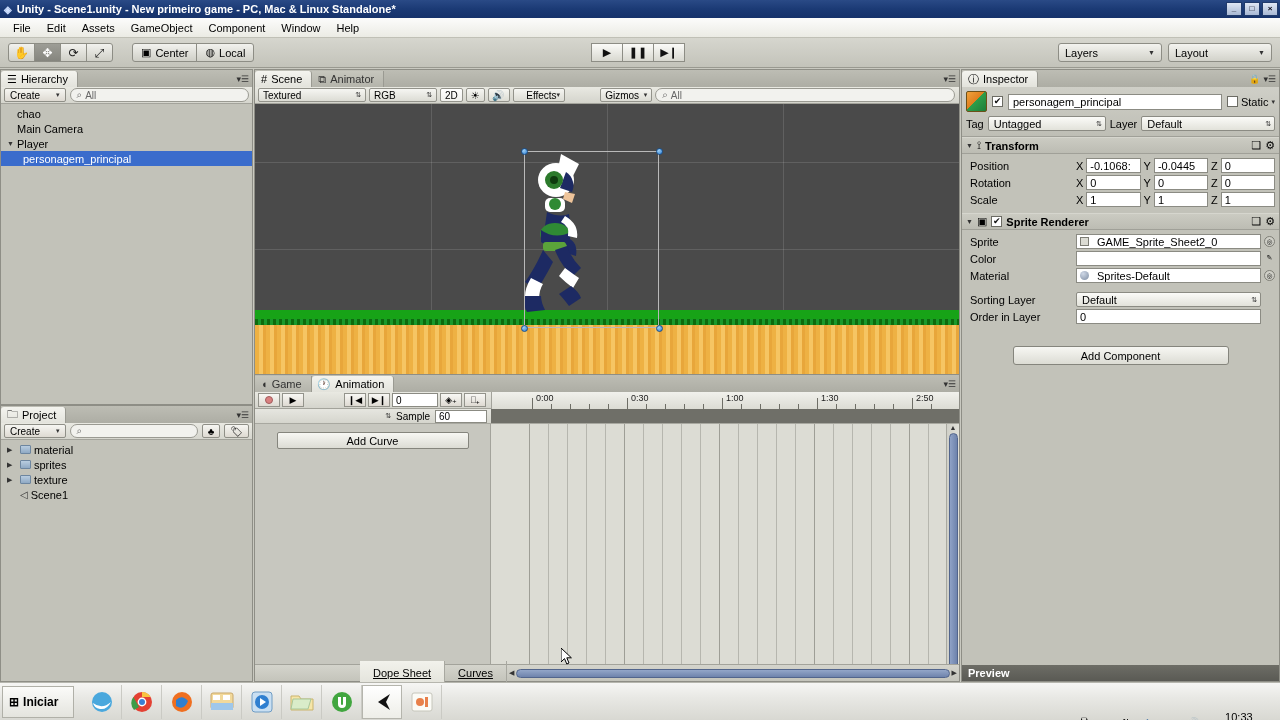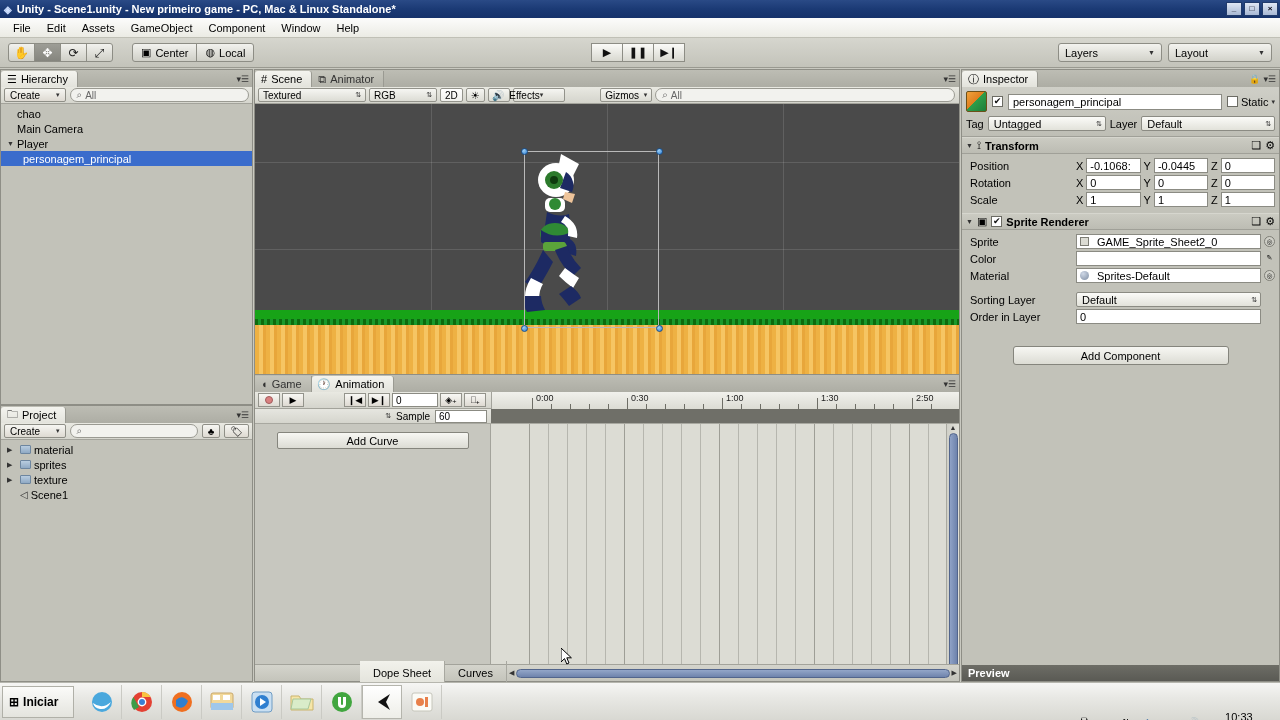--- a/index.html
+++ b/index.html
@@ -280,20 +280,21 @@
     background:linear-gradient(to right,#8fa2c6,#6e83ac); border:1px solid #52658c; }
   .sarrow { font-size:7px; color:#333; }
   .anim-bottom {
     position:absolute; left:0; bottom:0; width:100%; height:17px;
     background:linear-gradient(to bottom,#d4d4cc,#c4c4bb);
     border-top:1px solid #a3a39b; display:flex; align-items:center;
   }
   .dtab {
     height:25px; padding:0 13px; display:flex; align-items:center; font-size:11px;
     border-right:1px solid #a8a8a0;
+    text-decoration:underline;
   }
   .dtab.active { background:linear-gradient(to bottom,#f2f2ec,#e2e2da); }
   .hscroll {
     flex:1; height:13px; margin:0 2px; display:flex; align-items:center; gap:2px;
   }
   .hthumb { flex:1; height:9px; border-radius:5px;
     background:linear-gradient(to bottom,#93a6c8,#6e83ac); border:1px solid #52658c; }
 
   
   .taskbar {
@@ -481,21 +482,21 @@
         <span>Textured</span>
         <span class="caret">⇅</span>
       </div>
       <div class="sdrop" style="width:68px;">
         <span>RGB</span>
         <span class="caret">⇅</span>
       </div>
       <div class="sbtn on">2D</div>
       <div class="sbtn">☀</div>
       <div class="sbtn">🔊</div>
-      <div class="sbtn" style="width:52px; justify-content:flex-end; padding:0 21px;">
+      <div class="sbtn" style="width:52px; justify-content:space-between; padding:0 12px;">
         <span>Effects</span>
         <span class="caret">▾</span>
       </div>
       <div class="sbtn" style="width:52px; justify-content:space-between; padding:0 4px; margin-left:32px;">
         <span>Gizmos</span>
         <span class="caret">▾</span>
       </div>
       <div class="searchbox" style="max-width:300px;">
         <span style="margin-right:3px;">⌕</span>
         <span>All</span>

